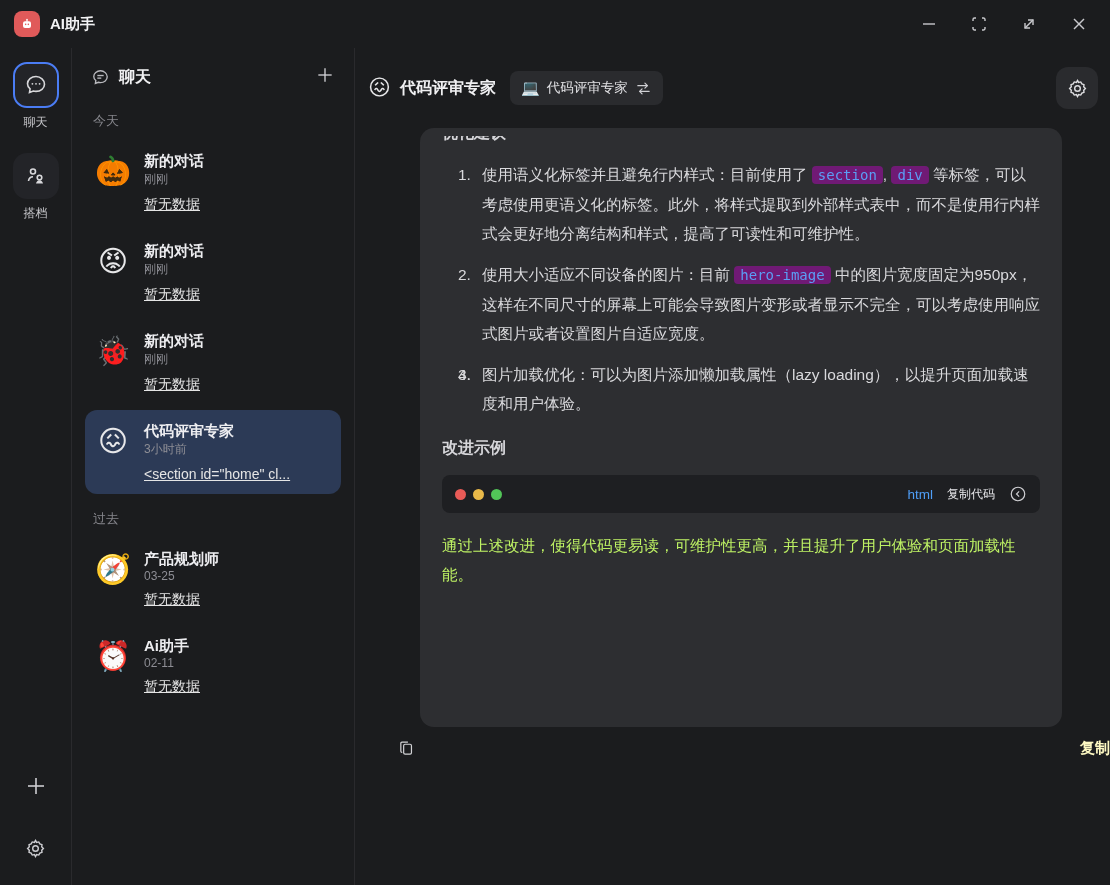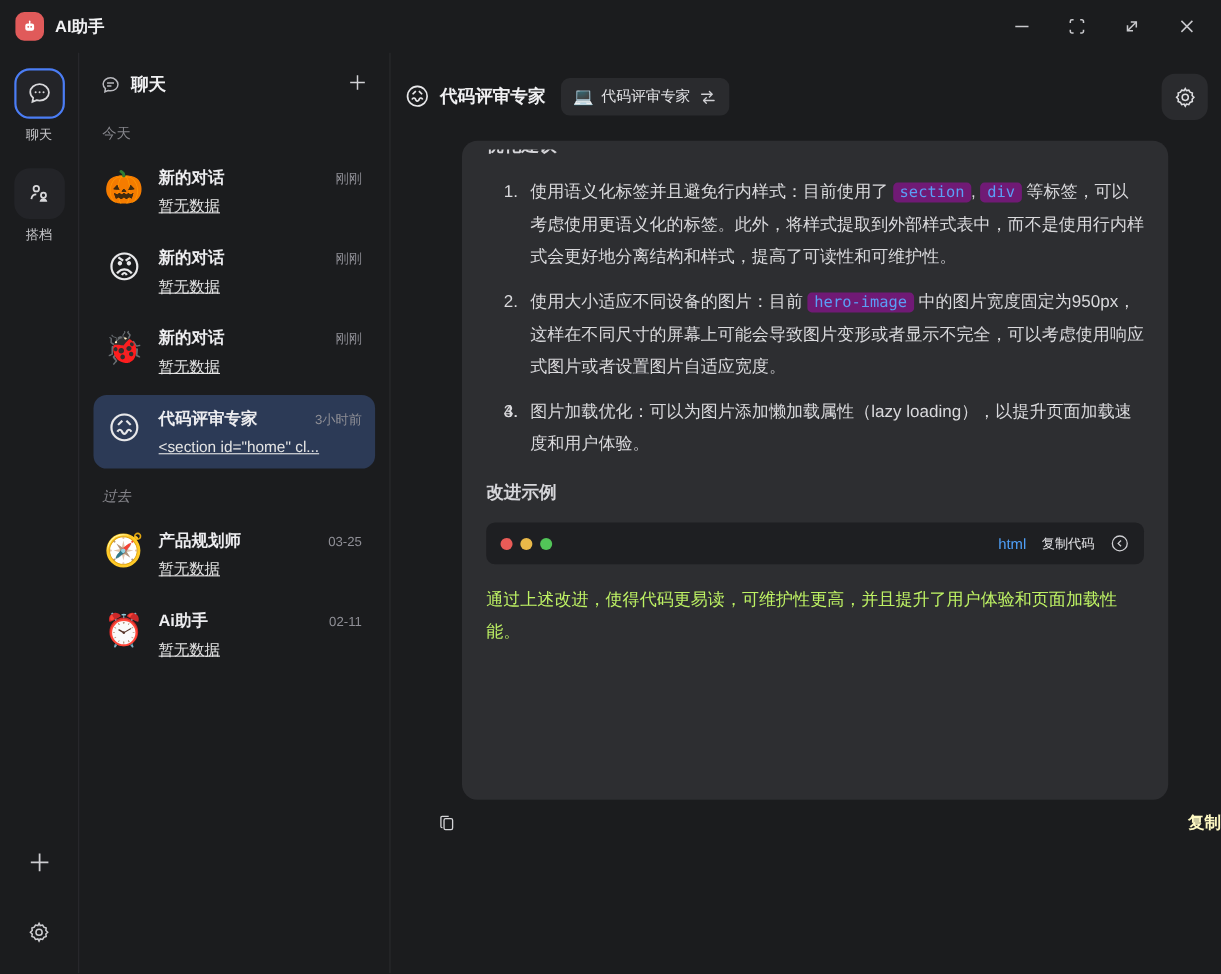--- a/index.html
+++ b/index.html
@@ -30,26 +30,26 @@
   .rail-plus { color:#cdcdd1; margin-bottom:36px; }
   .rail-gear { color:#cdcdd1; margin-bottom:22px; }
 
   
   .chatlist { width:283px; flex:0 0 283px; border-right:1px solid #2a2a2d; display:flex; flex-direction:column; padding:0 13px; }
   .chatlist-header { height:58px; display:flex; align-items:center; flex:0 0 58px; }
   .chatlist-header .bubble-ic { color:#b9b9be; margin:0 9px 0 6px; display:flex; }
   .chatlist-title { font-size:16px; font-weight:700; color:#f0f0f2; flex:1; }
   .chatlist-plus { color:#d2d2d6; padding:4px 6px; }
   .section-label { font-size:13px; color:#85858b; margin:6px 0 10px 8px; }
-  .section-label.past { margin-top:16px;font-style:italic; }
+  .section-label.past { margin-top:16px; }
   .conv-item { display:flex; align-items:flex-start; gap:12px; padding:12px 12px 12px 9px; border-radius:12px; margin-bottom:4px; }
   .conv-item.selected { background:#2c3a56; }
   .conv-avatar { width:38px; font-size:29px; line-height:38px; text-align:center; flex:0 0 38px; }
   .conv-main { flex:1; min-width:0; }
-  .conv-row1 { display:flex; align-items:baseline; }
+  .conv-row1 { display:flex; align-items:baseline;flex-direction:column; }
   .conv-title { font-size:15px; font-weight:700; color:#ededf0; flex:1; }
   .conv-time { font-size:12px; color:#8e8e95; }
   .conv-sub { margin-top:8px; font-size:14px; color:#e5e5e5; white-space:nowrap; overflow:hidden;text-decoration:underline; }
 
   
   .main { flex:1; display:flex; flex-direction:column; min-width:0; position:relative; }
   .main-header { height:80px; flex:0 0 80px; display:flex; align-items:center; padding:0 12px 0 13px; }
   .mh-emoji { font-size:22px; margin-right:9px; }
   .mh-title { font-size:16px; font-weight:700; color:#f0f0f2; }
   .mh-badge { margin-left:14px; height:34px; display:flex; align-items:center; gap:7px; background:#2a2b2e; border-radius:8px; padding:0 11px; }

